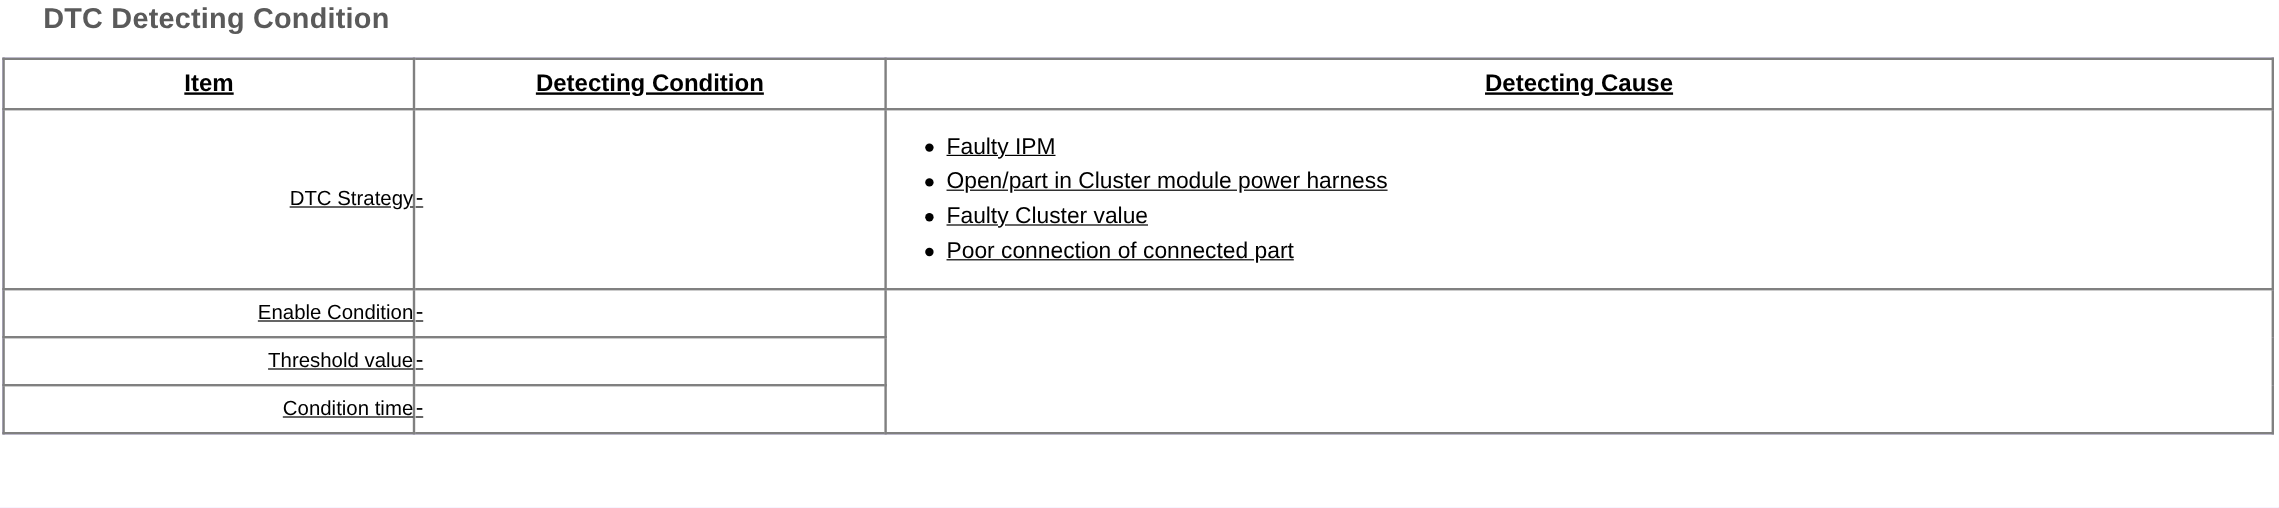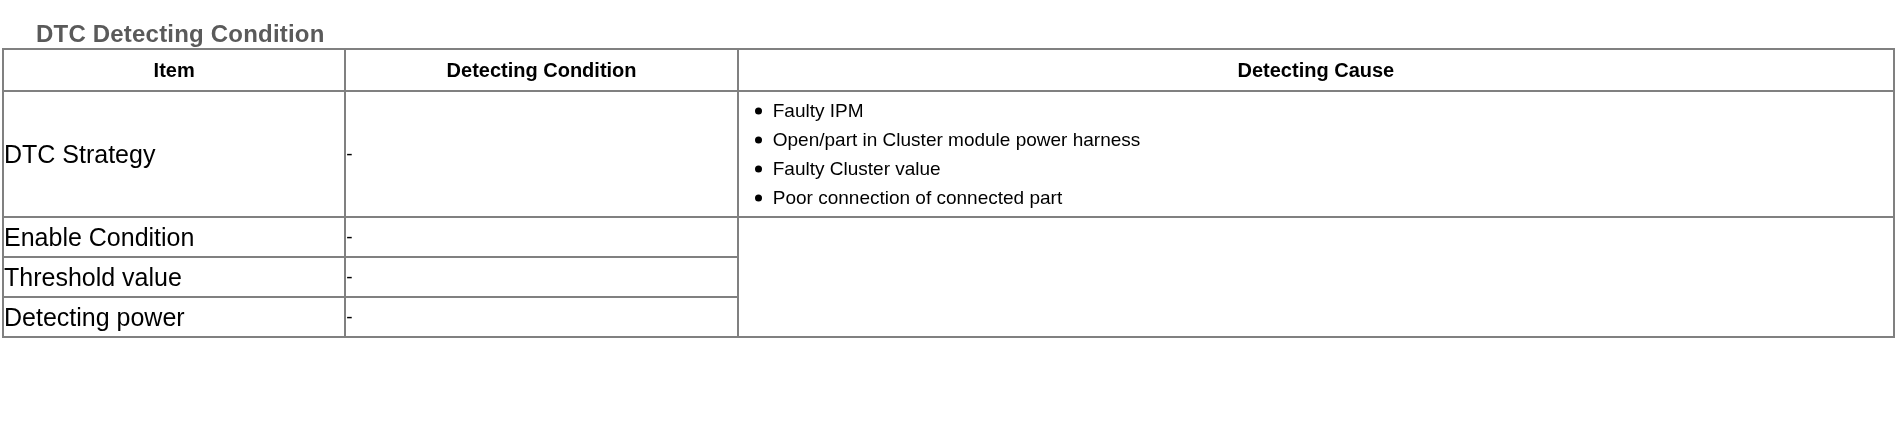--- a/index.html
+++ b/index.html
@@ -17,76 +17,77 @@
   }
   .page {
     position: relative;
     width: 1899px;
     height: 423px;
     box-sizing: border-box;
   }
   .section-title {
     position: absolute;
     left: 36px;
-    top: 20px;
+    top: 2px;
     font-size: 24px;
     font-weight: bold;
     color: #5a5a5a;
     letter-spacing: 0.2px;
     white-space: nowrap;
   }
   .table-wrap {
     position: absolute;
     left: 2px;
     top: 48px;
     width: 1893px;
   }
   table.dtc {
     border-collapse: collapse;
     table-layout: fixed;
     width: 1893px;
     background: #c4b5fd;
+    text-decoration: underline;
   }
   table.dtc td,
   table.dtc th {
     border: 2px solid #808080;
     vertical-align: middle;
     background: #ffffff;
     padding: 0;
   }
   th.col-head {
     text-align: center;
     font-size: 20px;
     font-weight: bold;
     color: #000000;
     height: 40px;
     padding: 2px 4px;
   }
   td.item-cell {
-    font-size: 25px;
+    font-size: 17px;
     color: #000000;
     padding: 4px 14px;
-    text-align: left;
+    text-align: right;
   }
   td.cond-cell {
     font-size: 19px;
     color: #000000;
     padding: 4px 14px;
     text-align: left;
   }
   td.cause-cell {
     padding: 8px 0 8px 0;
     vertical-align: top;
   }
   td.cause-empty {
     background: #ffffff;
   }
   ul.cause-list {
     list-style: none;
-    margin: 0;
+    margin: 16px;
     padding: 0 0 0 14px;
   }
   ul.cause-list li {
     font-size: 19px;
     line-height: 29px;
     color: #000000;
     position: relative;
     padding-left: 20px;
     white-space: nowrap;
   }
@@ -160,21 +161,21 @@
           <td class="cond-cell">-</td>
           <td class="cause-empty" rowspan="3"></td>
         </tr>
 
         <tr class="r-norm">
           <td class="item-cell">Threshold value</td>
           <td class="cond-cell">-</td>
         </tr>
 
         <tr class="r-norm">
-          <td class="item-cell">Detecting power</td>
+          <td class="item-cell">Condition time</td>
           <td class="cond-cell">-</td>
         </tr>
 
       </tbody>
     </table>
   </div>
 
 </div>
 
 </body></html>

